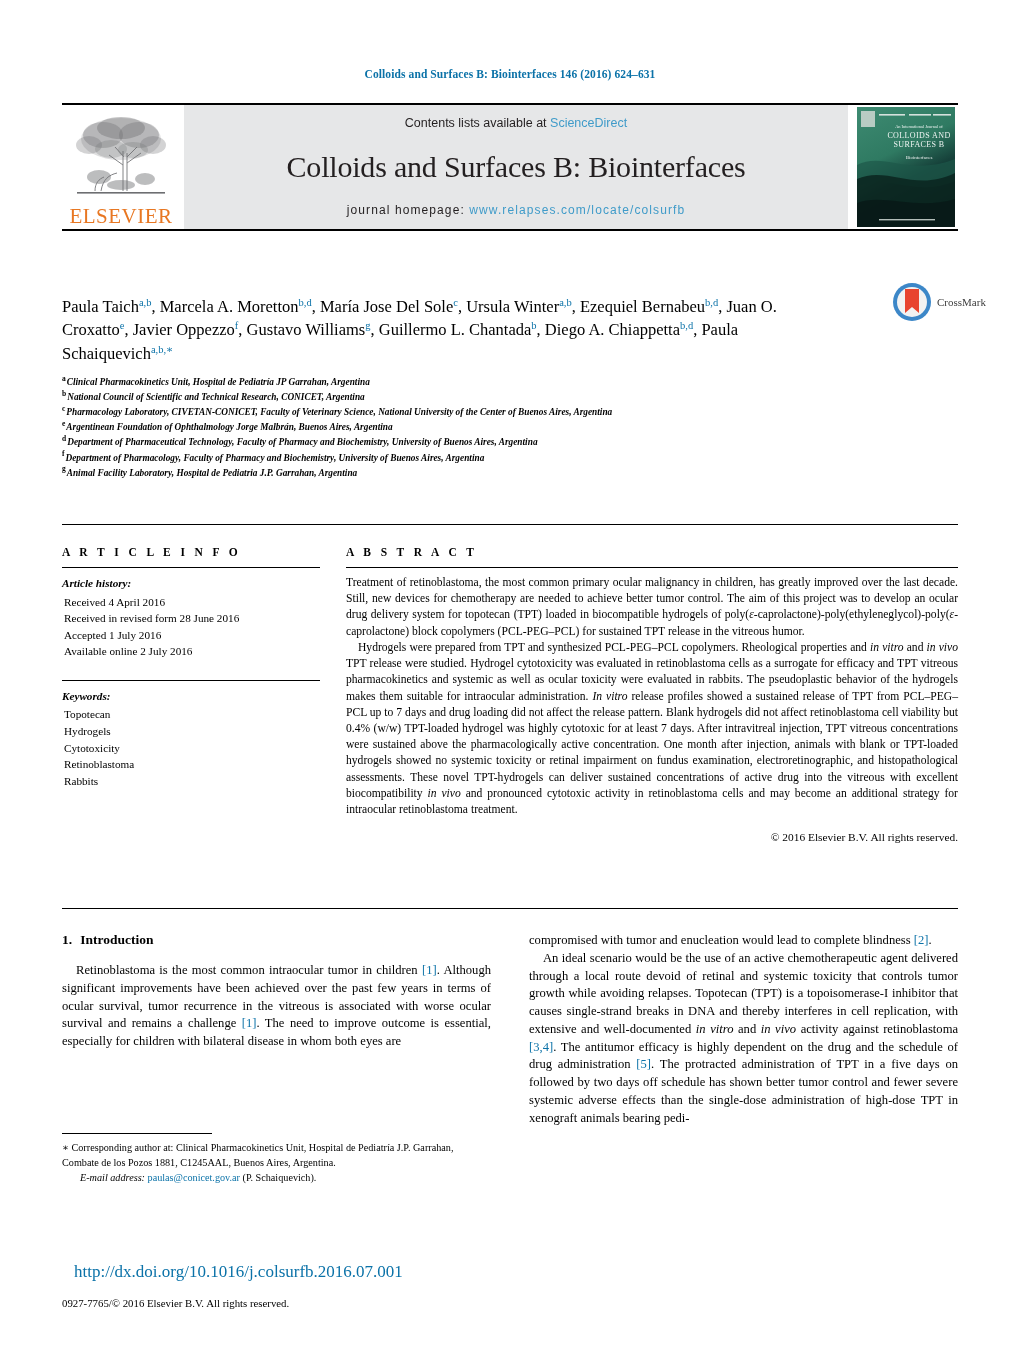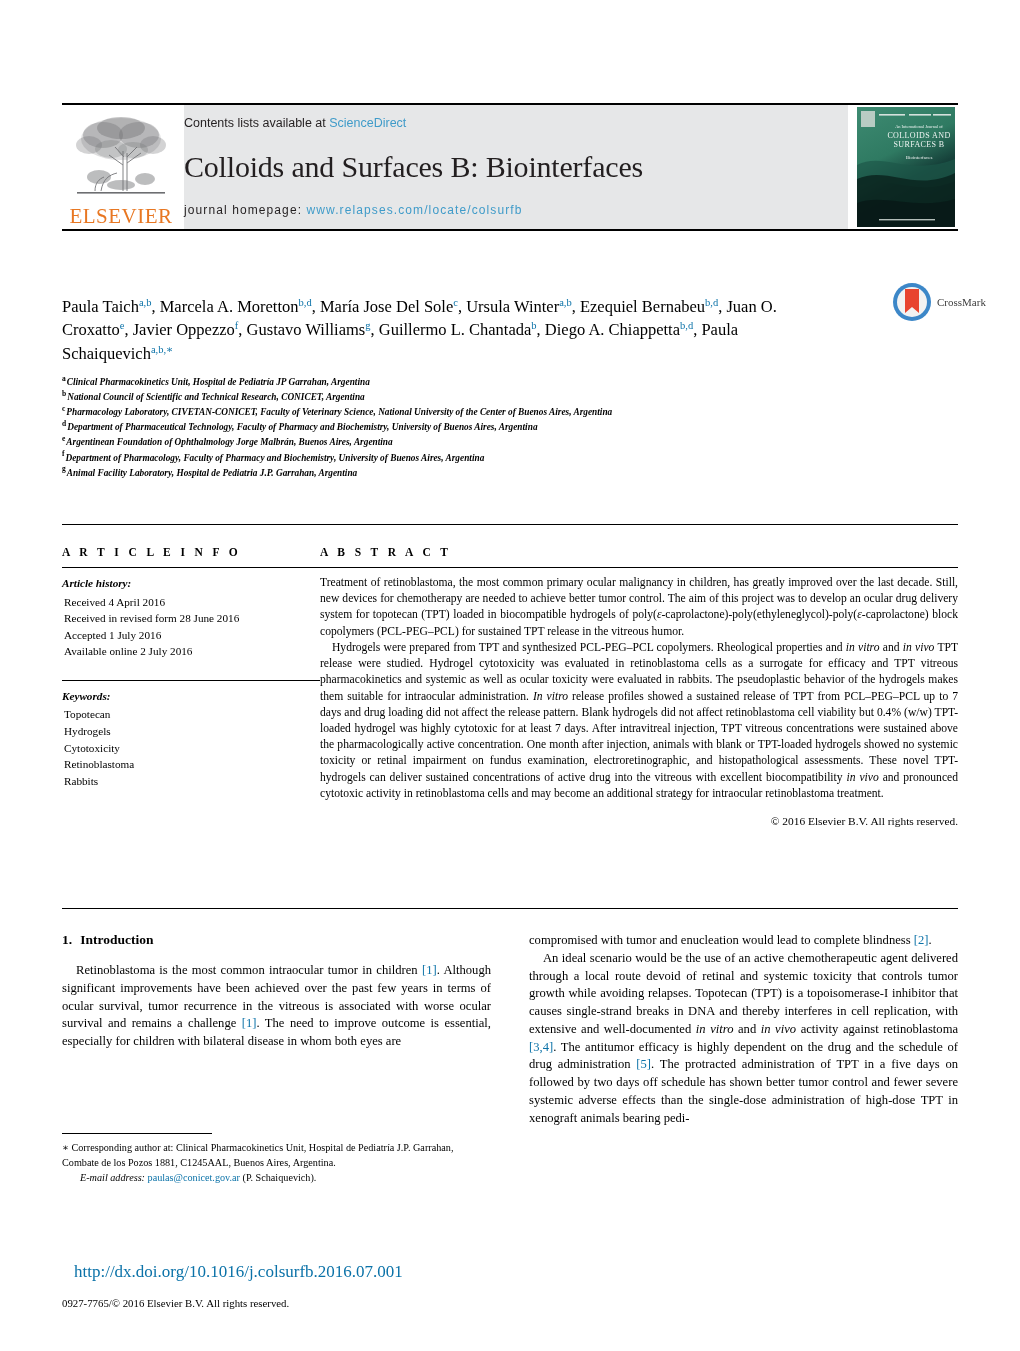--- a/index.html
+++ b/index.html
@@ -69,20 +69,21 @@
     color: #E87722;
     line-height: 1;
     margin-top: 1px;
   }
   .masthead-center {
     flex: 1 1 auto;
     background: #e6e7e8;
     display: flex;
     flex-direction: column;
     justify-content: space-between;
+    align-items: center;
     padding: 11px 0 12px 0;
     box-sizing: border-box;
     margin-left: 4px;
   }
   .contents-line {
     font-family: "Liberation Sans", sans-serif;
     font-size: 12.5px;
     color: #231f20;
   }
   .contents-line .sd {
@@ -176,20 +177,21 @@
     left: 62px;
     width: 896px;
     border-top: 1px solid #000;
   }
   .infoabs {
     position: absolute;
     top: 546px;
     left: 62px;
     width: 896px;
     display: flex;
+    gap: 26px;
   }
   .col-info { width: 258px; flex: 0 0 258px; }
   .col-abs  { flex: 1 1 auto; }
 
   .sec-head {
     font-family: "Liberation Serif", serif;
     font-weight: bold;
     font-size: 11.5px;
     letter-spacing: 3.4px;
     margin: 0 0 9px 0;
@@ -305,20 +307,21 @@
     line-height: 1.4;
     margin: 0;
   }
   i.it { font-style: italic; }
 </style>
 </head>
 <body>
 
 <div class="page">
 
+  <div class="running-head">Colloids and Surfaces B: Biointerfaces 146 (2016) 624–631</div>
 
   <div class="masthead">
     <div class="masthead-inner">
 
       <div class="elsevier-logo">
         <svg class="tree-svg" width="100" height="92" viewBox="0 0 100 92">
           <g fill="#6d6e71">
             <ellipse cx="50" cy="26" rx="40" ry="21" opacity="0.22"></ellipse>
             <ellipse cx="32" cy="22" rx="20" ry="13" opacity="0.35"></ellipse>
             <ellipse cx="68" cy="22" rx="20" ry="13" opacity="0.35"></ellipse>
@@ -394,22 +397,22 @@
   </div>
 
   <div class="title-block">
 
     <div class="authors"><span><span>Paula Taich</span><sup>a,b</sup><span>, </span></span><span><span>Marcela A. Moretton</span><sup>b,d</sup><span>, </span></span><span><span>María Jose Del Sole</span><sup>c</sup><span>, </span></span><span><span>Ursula Winter</span><sup>a,b</sup><span>, </span></span><span><span>Ezequiel Bernabeu</span><sup>b,d</sup><span>, </span></span><span><span>Juan O. Croxatto</span><sup>e</sup><span>, </span></span><span><span>Javier Oppezzo</span><sup>f</sup><span>, </span></span><span><span>Gustavo Williams</span><sup>g</sup><span>, </span></span><span><span>Guillermo L. Chantada</span><sup>b</sup><span>, </span></span><span><span>Diego A. Chiappetta</span><sup>b,d</sup><span>, </span></span><span><span>Paula Schaiquevich</span><sup>a,b,∗</sup></span></div>
 
     <div class="affiliations">
         <div><sup>a</sup><span>Clinical Pharmacokinetics Unit, Hospital de Pediatría JP Garrahan, Argentina</span></div>
         <div><sup>b</sup><span>National Council of Scientific and Technical Research, CONICET, Argentina</span></div>
         <div><sup>c</sup><span>Pharmacology Laboratory, CIVETAN-CONICET, Faculty of Veterinary Science, National University of the Center of Buenos Aires, Argentina</span></div>
+        <div><sup>e</sup><span>Argentinean Foundation of Ophthalmology Jorge Malbrán, Buenos Aires, Argentina</span></div>
         <div><sup>d</sup><span>Department of Pharmaceutical Technology, Faculty of Pharmacy and Biochemistry, University of Buenos Aires, Argentina</span></div>
-        <div><sup>e</sup><span>Argentinean Foundation of Ophthalmology Jorge Malbrán, Buenos Aires, Argentina</span></div>
         <div><sup>f</sup><span>Department of Pharmacology, Faculty of Pharmacy and Biochemistry, University of Buenos Aires, Argentina</span></div>
         <div><sup>g</sup><span>Animal Facility Laboratory, Hospital de Pediatria J.P. Garrahan, Argentina</span></div>
       </div>
   </div>
 
   <div class="crossmark">
     <svg width="40" height="40" viewBox="0 0 40 40">
       <circle cx="20" cy="20" r="19" fill="#3c87c8"></circle>
       <circle cx="20" cy="20" r="15" fill="#f2f2f2"></circle>
       <path d="M13 7 L27 7 L27 31 L20 25 L13 31 Z" fill="#e8442f"></path>

